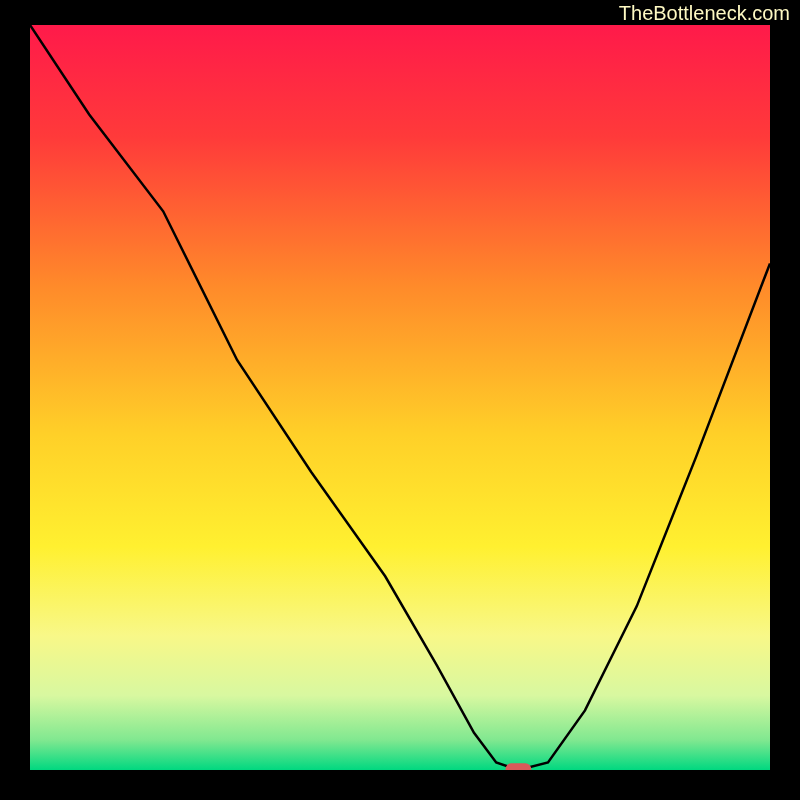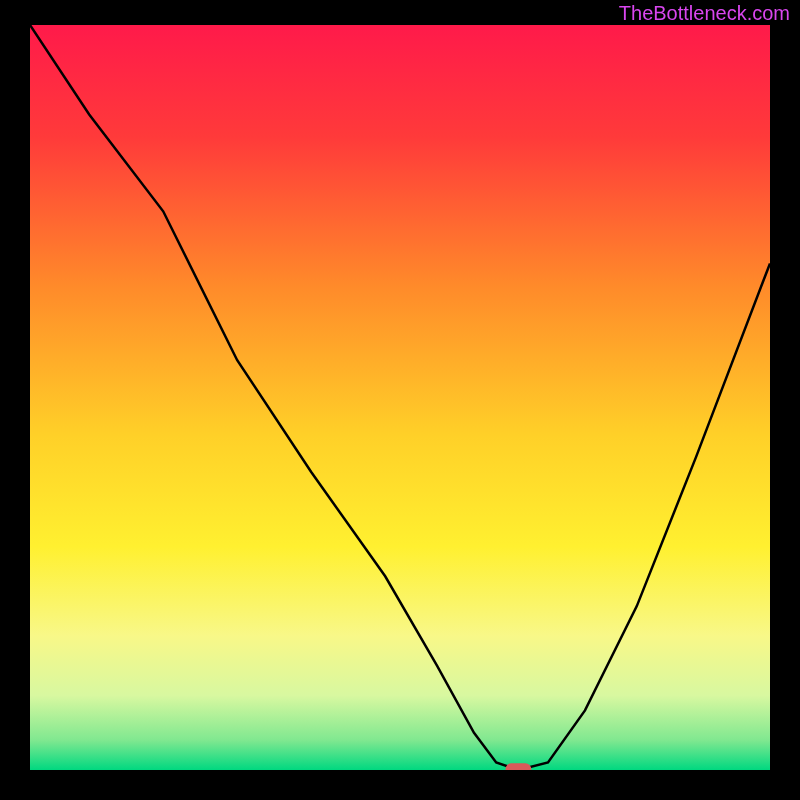--- a/index.html
+++ b/index.html
@@ -8,21 +8,21 @@
     width: 800px;
     height: 800px;
     background: #000;
     font-family: Arial, sans-serif;
     position: relative;
   }
   .watermark {
     position: absolute;
     top: 2px;
     right: 10px;
-    color: #d946ef;
+    color: #fef9c3;
     font-size: 20px;
     font-weight: 500;
     z-index: 10;
   }
   .chart-area {
     position: absolute;
     left: 30px;
     top: 25px;
     width: 740px;
     height: 745px;

